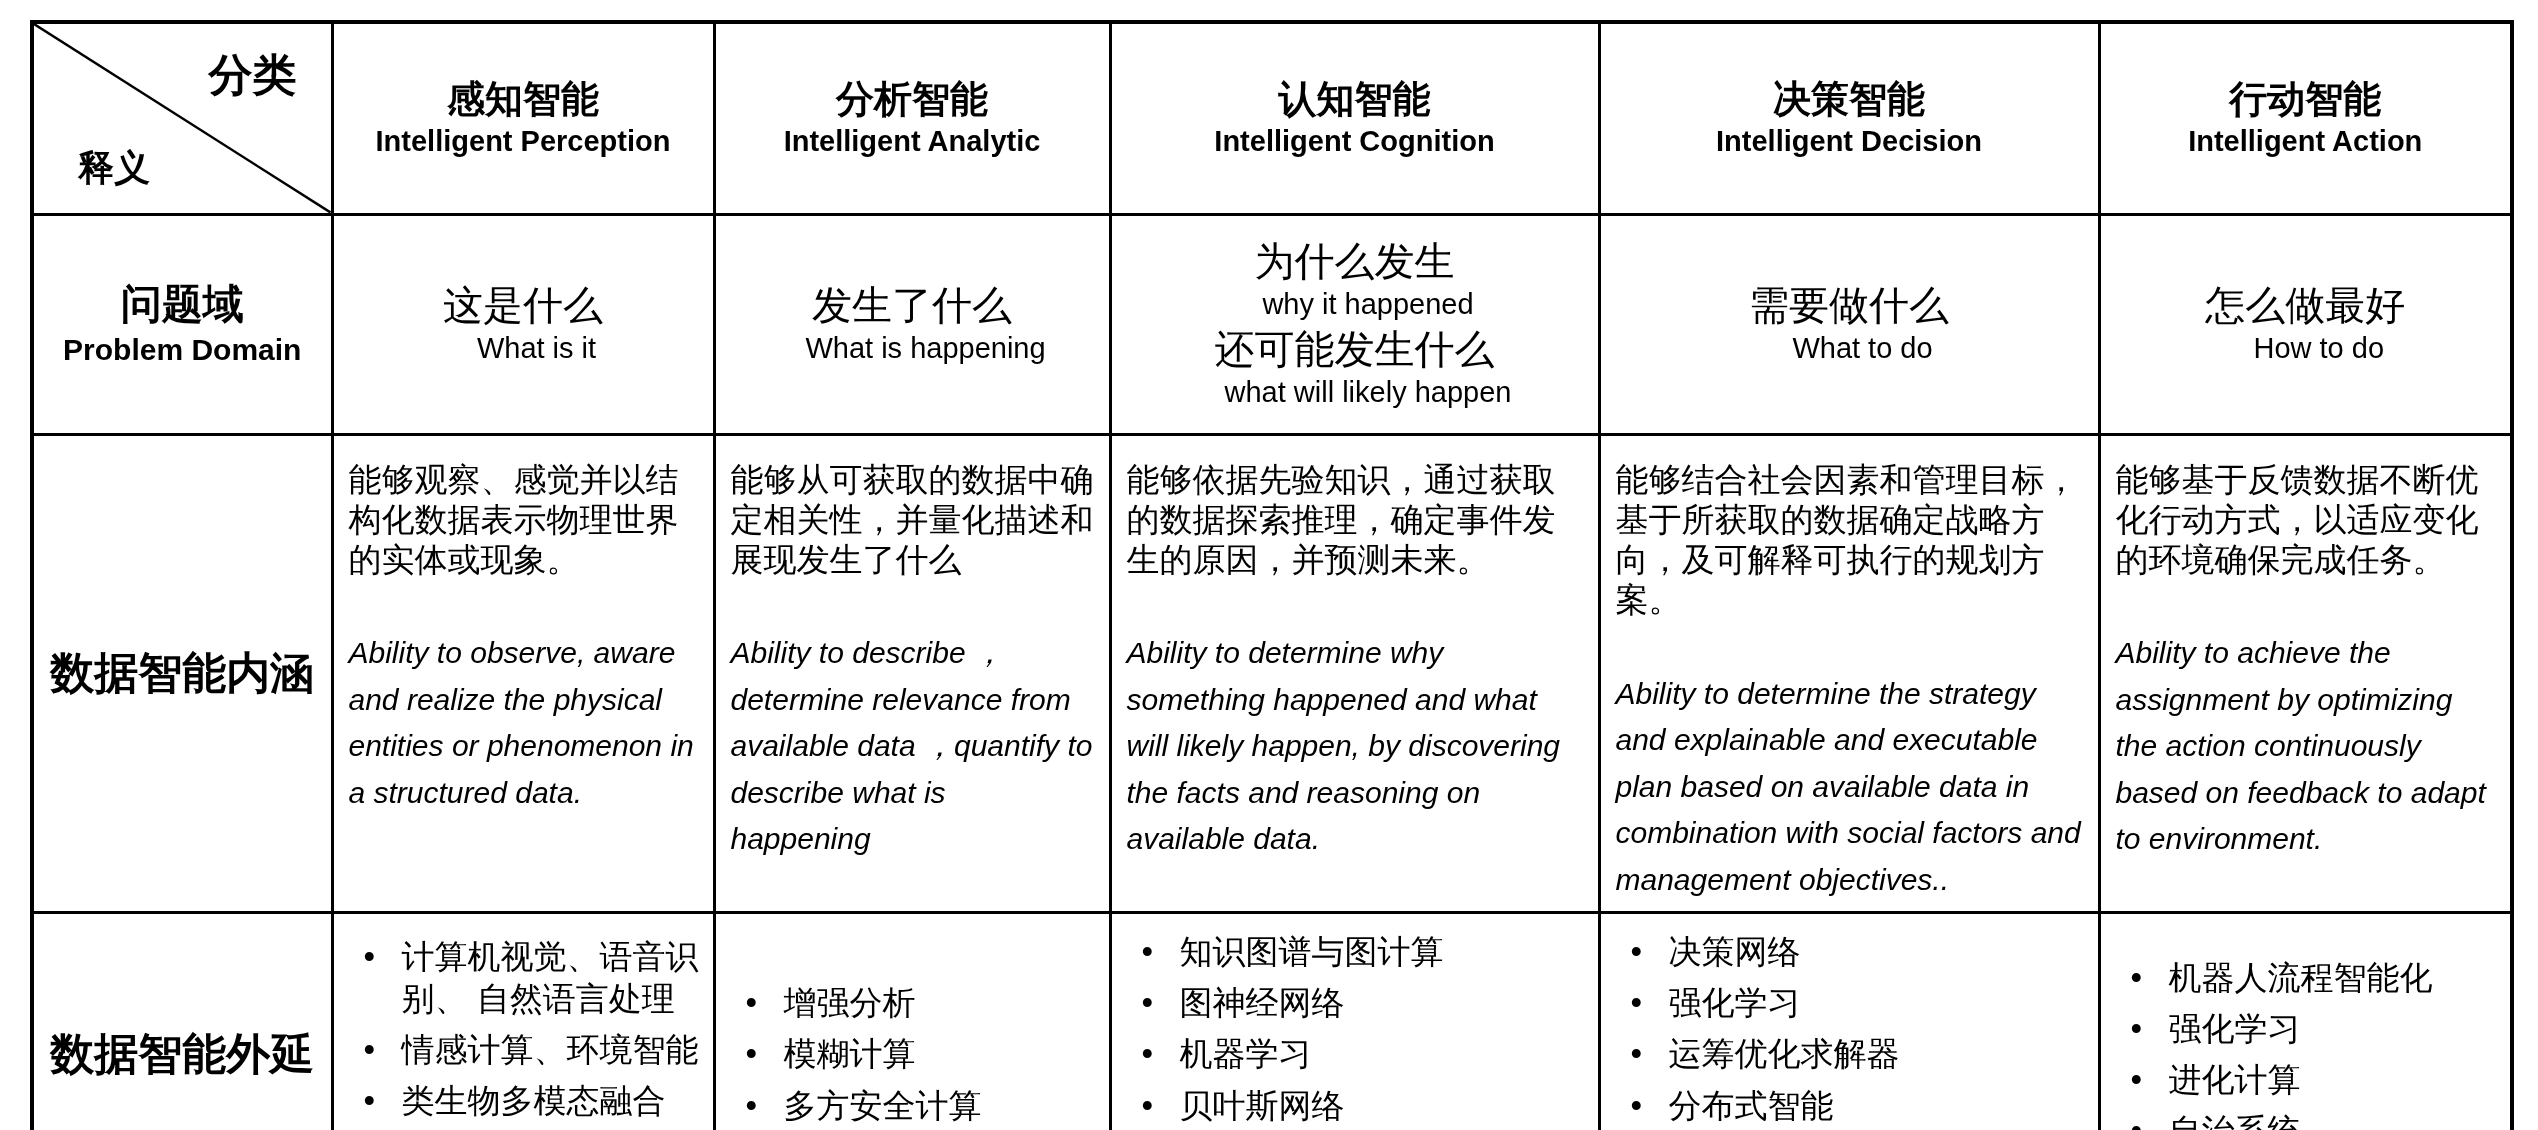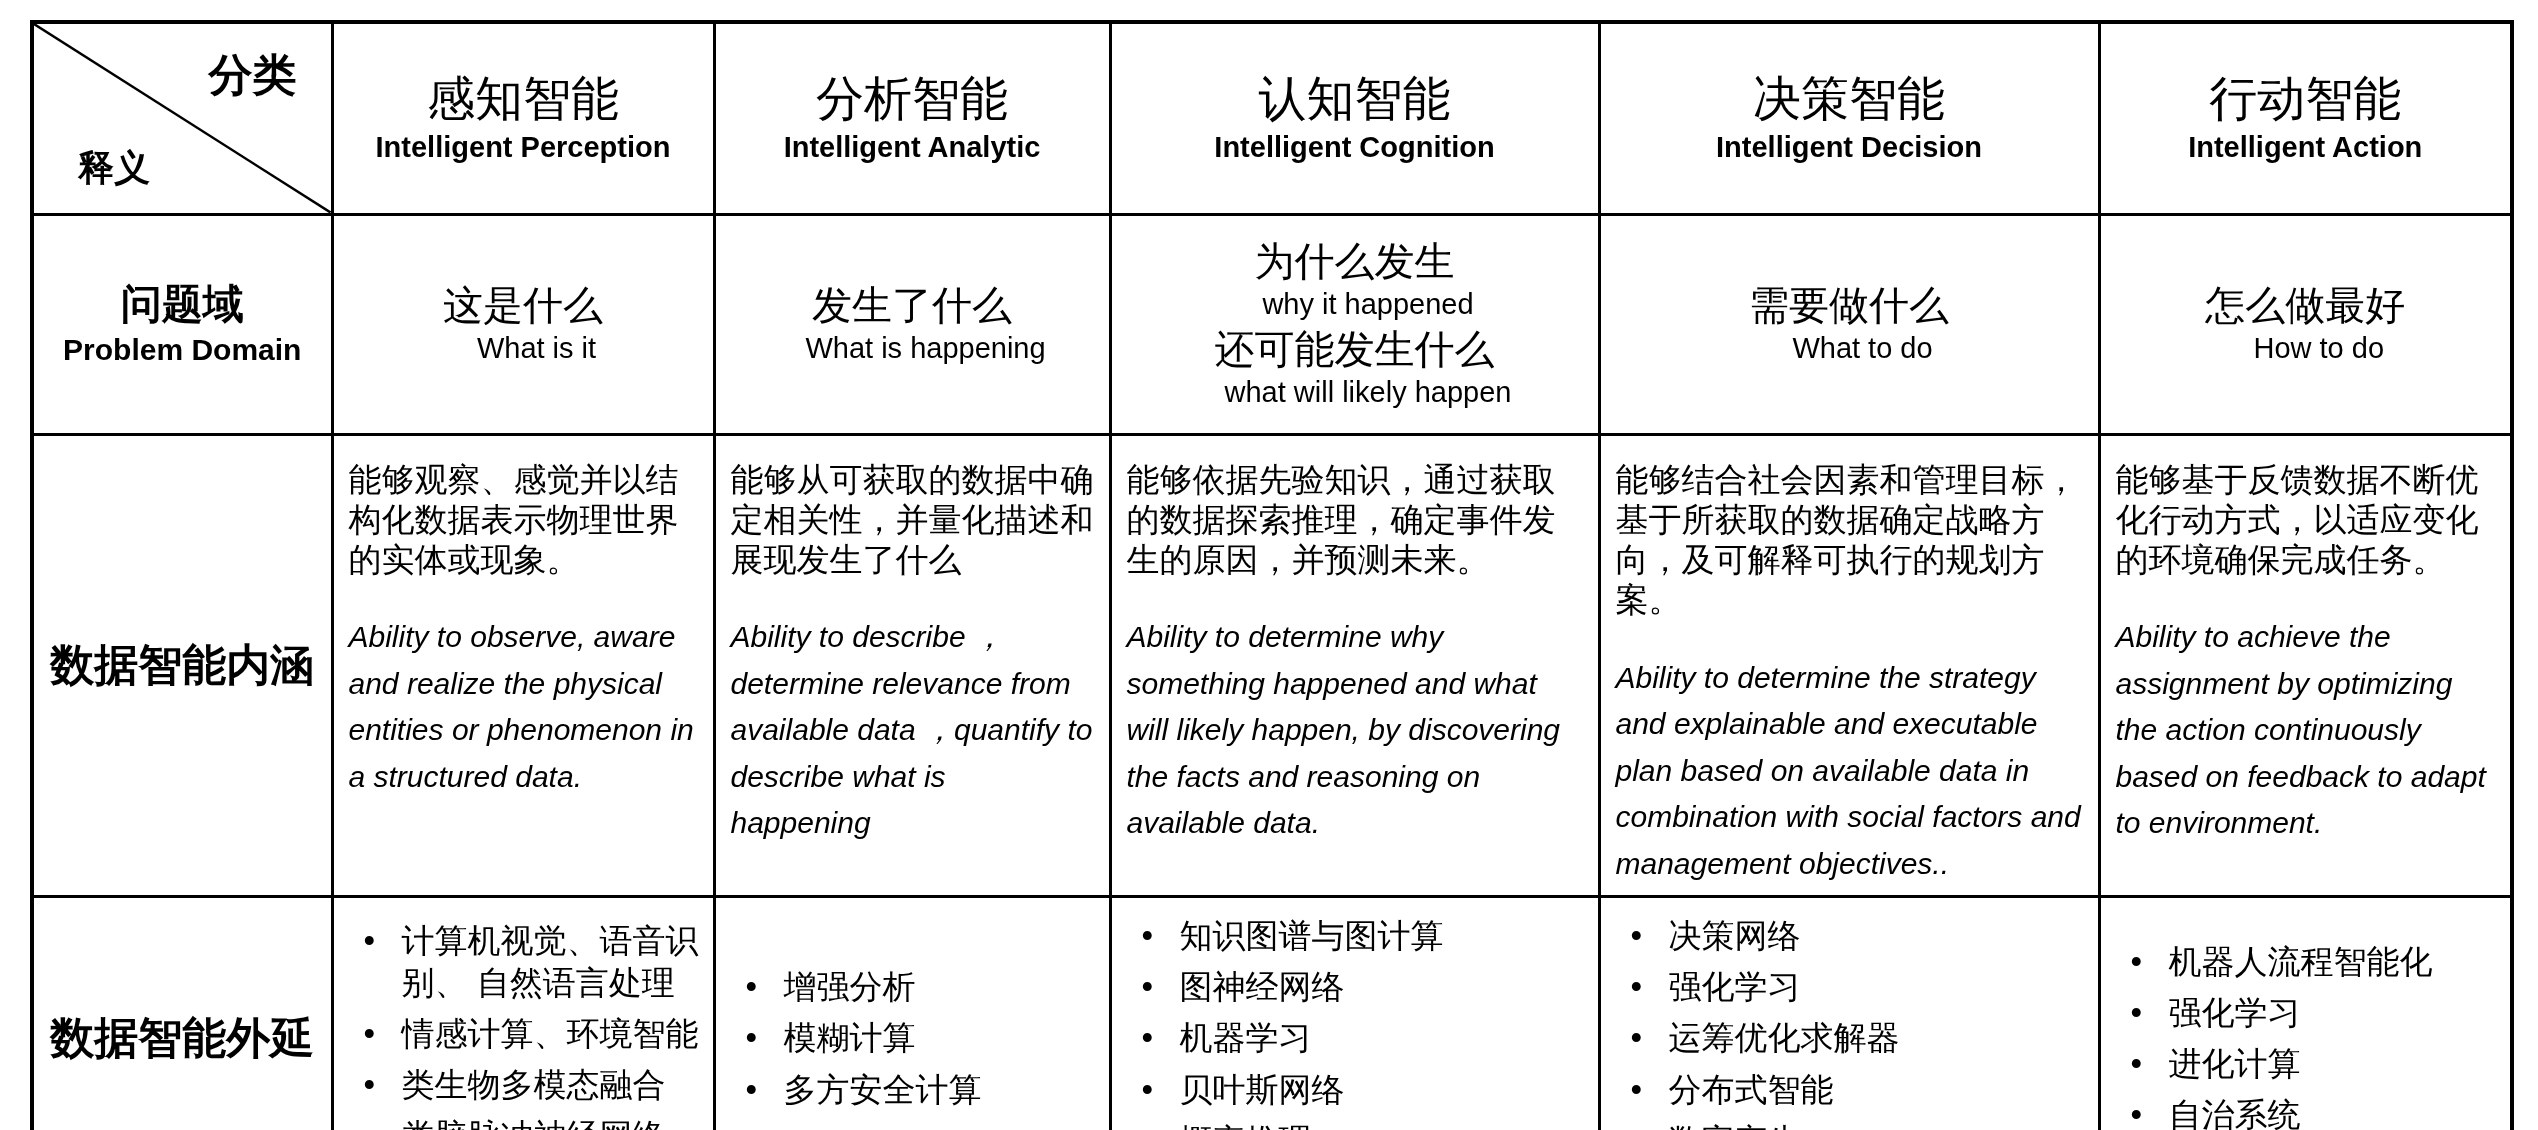--- a/index.html
+++ b/index.html
@@ -33,36 +33,36 @@
   .corner-cell { position: relative; }
   .corner-cell svg { position: absolute; left: 0; top: 0; width: 100%; height: 100%; display: block; }
   .corner-zh-top {
     position: absolute; top: 22px; right: 34px;
     font-size: 44px; font-weight: bold;
   }
   .corner-zh-bottom {
     position: absolute; bottom: 20px; left: 44px;
     font-size: 36px; font-weight: bold; margin-top: 28px;
   }
-  .hd-zh { font-size: 48px; font-weight: normal; line-height: 1.25; }
+  .hd-zh { font-size: 38px; font-weight: bold; line-height: 1.25; }
   .hd-en { font-size: 29px; font-weight: bold; line-height: 1.3; }
   
   .pd-label-zh { font-size: 41px; font-weight: bold; line-height: 1.25; }
   .pd-label-en { font-size: 30px; font-weight: bold; line-height: 1.3; }
   .pd-zh { font-size: 40px; line-height: 1.25; }
   .pd-en { font-size: 29px; line-height: 1.3; padding-left: 27px; }
   
   .row-label { font-size: 44px; font-weight: bold; }
   .conn-cell {
     vertical-align: top;
     text-align: left;
     padding: 24px 15px 8px 15px;
   }
   .conn-zh { font-size: 33px; line-height: 1.22; }
-  .conn-en { font-size: 30px; line-height: 1.55; font-style: italic; margin-top: 34px; }
+  .conn-en { font-size: 30px; line-height: 1.55; font-style: italic; margin-top: 50px; }
   
   .ext-cell {
     vertical-align: middle;
     text-align: left;
     padding: 8px 10px 8px 24px;
   }
   .ext-list { list-style: none; margin: 0; padding: 0; }
   .ext-list li {
     position: relative;
     padding-left: 44px;

